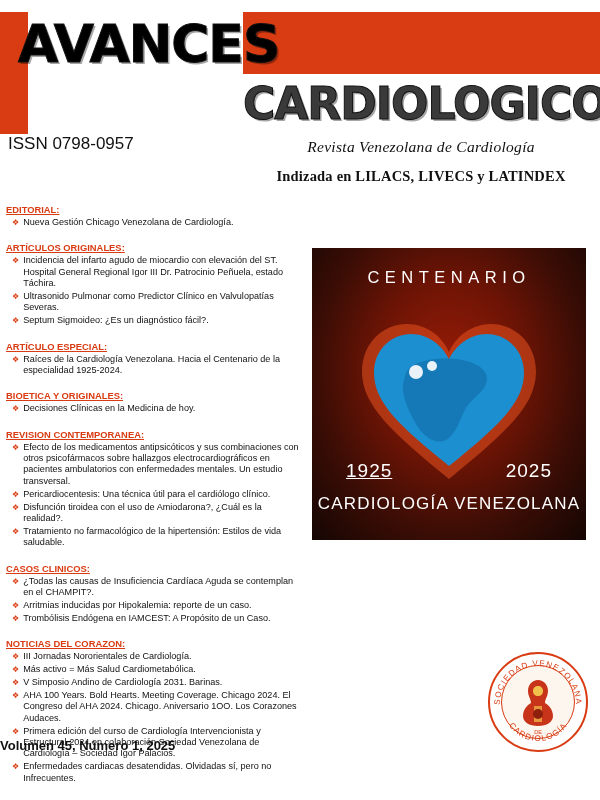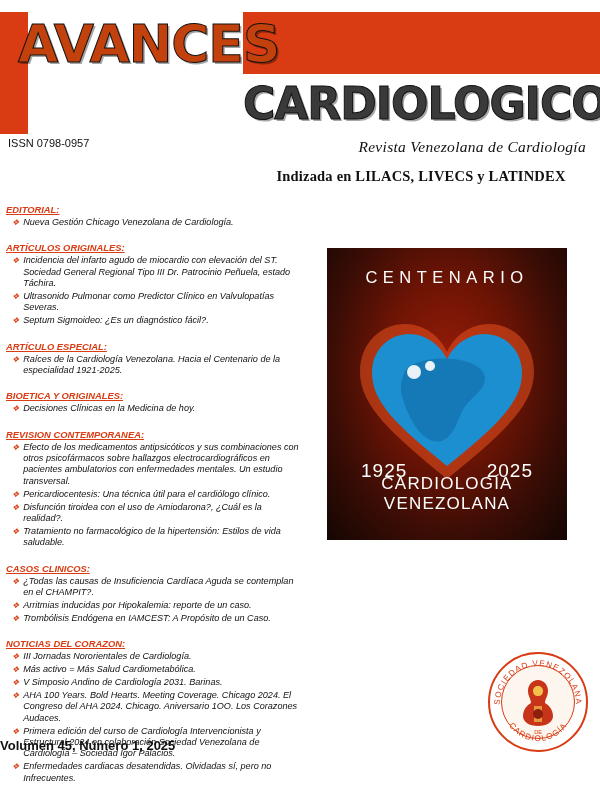--- a/index.html
+++ b/index.html
@@ -42,77 +42,75 @@
     background: #d93b12;
   }
   .title-avances {
     position: absolute;
     left: 18px;
     top: 14px;
     font-family: "DejaVu Sans", sans-serif;
     font-weight: bold;
     font-size: 52px;
     letter-spacing: -1px;
-    color: #c2410c;
+    color: #000000;
     -webkit-text-stroke: 1px #111;
     text-shadow: 2px 2px 0 rgba(0,0,0,0.35);
   }
   .title-cardio {
     position: absolute;
     left: 243px;
     top: 78px;
     font-family: "DejaVu Sans", sans-serif;
     font-weight: bold;
     font-size: 44px;
     letter-spacing: -1px;
     color: #3a3a3a;
     -webkit-text-stroke: 1px #111;
     text-shadow: 2px 2px 0 rgba(0,0,0,0.35);
   }
   .issn-block {
     position: absolute;
     left: 8px;
     top: 136px;
-    font-size: 11px;
+    font-size: 17px;
     color: #111;
     line-height: 15px;
   }
   .subtitle-block {
     position: absolute;
     right: 14px;
     top: 138px;
     text-align: center;
     width: 330px;
     color: #111;
   }
   .subtitle-1 {
     font-family: "Liberation Serif", serif;
     font-style: italic;
     font-size: 15.5px;
     letter-spacing: 0.3px;
-    text-align: right;
   }
   .subtitle-2 {
     font-family: "Liberation Serif", serif;
     font-weight: bold;
     font-size: 14.5px;
     margin-top: 12px;
     letter-spacing: 0.2px;
   }
 
   
   .contents {
     position: absolute;
     left: 6px;
     top: 204px;
     width: 296px;
     font-size: 9.1px;
     color: #111;
     line-height: 11.4px;
-    font-style: italic;
   }
   .section-head {
     color: #d93b12;
     text-decoration: underline;
     font-weight: bold;
     font-size: 9.4px;
     margin-top: 14px;
     margin-bottom: 1px;
   }
   .section-head:first-child { margin-top: 0; }
@@ -128,23 +126,23 @@
     margin-right: 4px;
     flex: 0 0 auto;
   }
   .entry-text {
     flex: 1 1 auto;
   }
 
   
   .cover-img {
     position: absolute;
-    left: 327px;
+    left: 312px;
     top: 248px;
-    width: 240px;
+    width: 274px;
     height: 292px;
     background: radial-gradient(ellipse at 50% 42%, #9a1c08 0%, #6d1405 38%, #3b0d05 68%, #140603 100%);
     overflow: hidden;
   }
   .cover-centenario {
     position: absolute;
     top: 20px;
     left: 0;
     width: 100%;
     text-align: center;
@@ -161,21 +159,21 @@
     width: 190px;
     height: 172px;
   }
   .cover-year-l, .cover-year-r {
     position: absolute;
     bottom: 58px;
     color: #fff;
     font-size: 19px;
     letter-spacing: 1px;
   }
-  .cover-year-l { left: 34px; }
+  .cover-year-l { left: 34px; text-decoration: underline; }
   .cover-year-r { right: 34px; }
   .cover-footer {
     position: absolute;
     bottom: 26px;
     left: 0;
     width: 100%;
     text-align: center;
     color: #fff;
     font-size: 17px;
     letter-spacing: 1.2px;
@@ -250,34 +248,34 @@
 
   <div class="contents" id="contents-root">
       <div class="section-head">EDITORIAL:</div>
       <div class="entry">
         <span class="bullet">❖</span>
         <span class="entry-text">Nueva Gestión Chicago Venezolana de Cardiología.</span>
       </div>
       <div class="section-head">ARTÍCULOS ORIGINALES:</div>
       <div class="entry">
         <span class="bullet">❖</span>
-        <span class="entry-text">Incidencia del infarto agudo de miocardio con elevación del ST. Sociedad General Regional Tipo III Dr. Patrocinio Peñuela, estado Táchira.</span>
+        <span class="entry-text">Incidencia del infarto agudo de miocardio con elevación del ST. Hospital General Regional Igor III Dr. Patrocinio Peñuela, estado Táchira.</span>
       </div>
       <div class="entry">
         <span class="bullet">❖</span>
         <span class="entry-text">Ultrasonido Pulmonar como Predictor Clínico en Valvulopatías Severas.</span>
       </div>
       <div class="entry">
         <span class="bullet">❖</span>
         <span class="entry-text">Septum Sigmoideo: ¿Es un diagnóstico fácil?.</span>
       </div>
       <div class="section-head">ARTÍCULO ESPECIAL:</div>
       <div class="entry">
         <span class="bullet">❖</span>
-        <span class="entry-text">Raíces de la Cardiología Venezolana.  Hacia el Centenario de la especialidad 1921-2025.</span>
+        <span class="entry-text">Raíces de la Cardiología Venezolana.  Hacia el Centenario de la especialidad 1925-2024.</span>
       </div>
       <div class="section-head">BIOETICA Y ORIGINALES:</div>
       <div class="entry">
         <span class="bullet">❖</span>
         <span class="entry-text">Decisiones Clínicas en la Medicina de hoy.</span>
       </div>
       <div class="section-head">REVISION CONTEMPORANEA:</div>
       <div class="entry">
         <span class="bullet">❖</span>
         <span class="entry-text">Efecto de los medicamentos antipsicóticos y sus combinaciones con otros psicofármacos sobre hallazgos electrocardiográficos en pacientes ambulatorios con enfermedades mentales. Un estudio transversal.</span>

